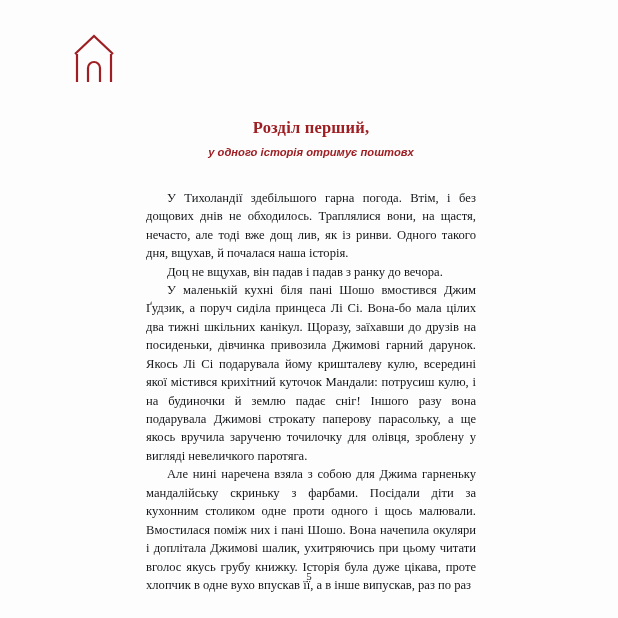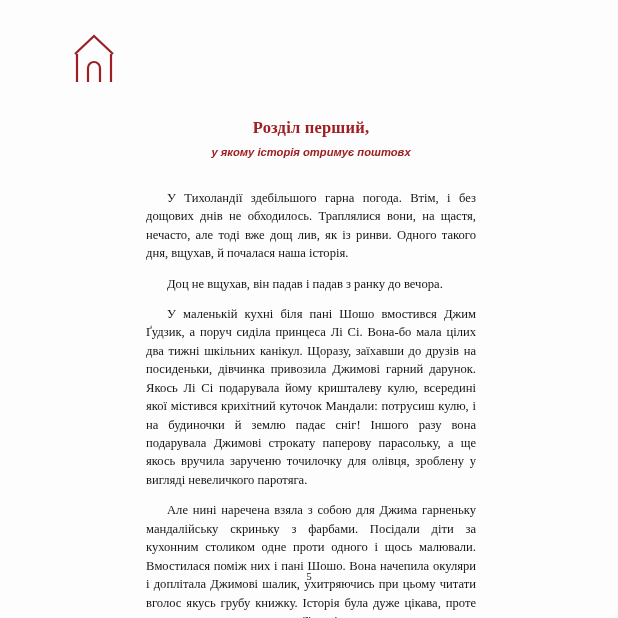--- a/index.html
+++ b/index.html
@@ -68,21 +68,21 @@
     font-family: "Liberation Serif", serif;
     font-size: 12.6px;
     line-height: 1.465;
     color: #15171a;
     text-align: justify;
     text-indent: 21px;
     hyphens: manual;
   }
 
   .body-text p + p {
-    margin-top: 12px;
+    margin-top: 0px;
   }
 
   .page-number {
     position: absolute;
     left: 0;
     top: 570px;
     width: 618px;
     text-align: center;
     font-family: "Liberation Serif", serif;
     font-size: 11px;
@@ -100,21 +100,21 @@
         <path d="M3 22 L22 4 L41 22"></path>
         <path d="M5 22 L5 50"></path>
         <path d="M39 22 L39 50"></path>
         <path d="M16 50 L16 36 A6 6 0 0 1 28 36 L28 50"></path>
       </g>
     </svg>
   </div>
 
   <div class="content">
     <h1 class="chapter-title">Розділ перший,</h1>
-    <div class="chapter-subtitle">у якому історія отримує поштовх</div>
+    <div class="chapter-subtitle">у одного історія отримує поштовх</div>
 
     <div class="body-text">
       <p>У Тихоландії здебільшого гарна погода. Втім, і без дощових днів не обходилось. Траплялися вони, на щастя, нечасто, але тоді вже дощ лив, як із ринви. Одного такого дня, вщухав, й почалася наша історія.</p>
       <p>Доц не вщухав, він падав і падав з ранку до вечора.</p>
       <p>У маленькій кухні біля пані Шошо вмостився Джим Ґудзик, а поруч сиділа принцеса Лі Сі. Вона-бо мала цілих два тижні шкільних канікул. Щоразу, заїхавши до друзів на посиденьки, дівчинка привозила Джимові гарний дарунок. Якось Лі Сі подарувала йому кришталеву кулю, всередині якої містився крихітний куточок Мандали: потрусиш кулю, і на будиночки й землю падає сніг! Іншого разу вона подарувала Джимові строкату паперову парасольку, а ще якось вручила зарученю точилочку для олівця, зроблену у вигляді невеличкого паротяга.</p>
       <p>Але нині наречена взяла з собою для Джима гарненьку мандалійську скриньку з фарбами. Посідали діти за кухонним столиком одне проти одного і щось малювали. Вмостилася поміж них і пані Шошо. Вона начепила окуляри і доплітала Джимові шалик, ухитряючись при цьому читати вголос якусь грубу книжку. Історія була дуже цікава, проте хлопчик в одне вухо впускав її, а в інше випускав, раз по раз</p>
     </div>
   </div>
 
   <div class="page-number">5</div>

